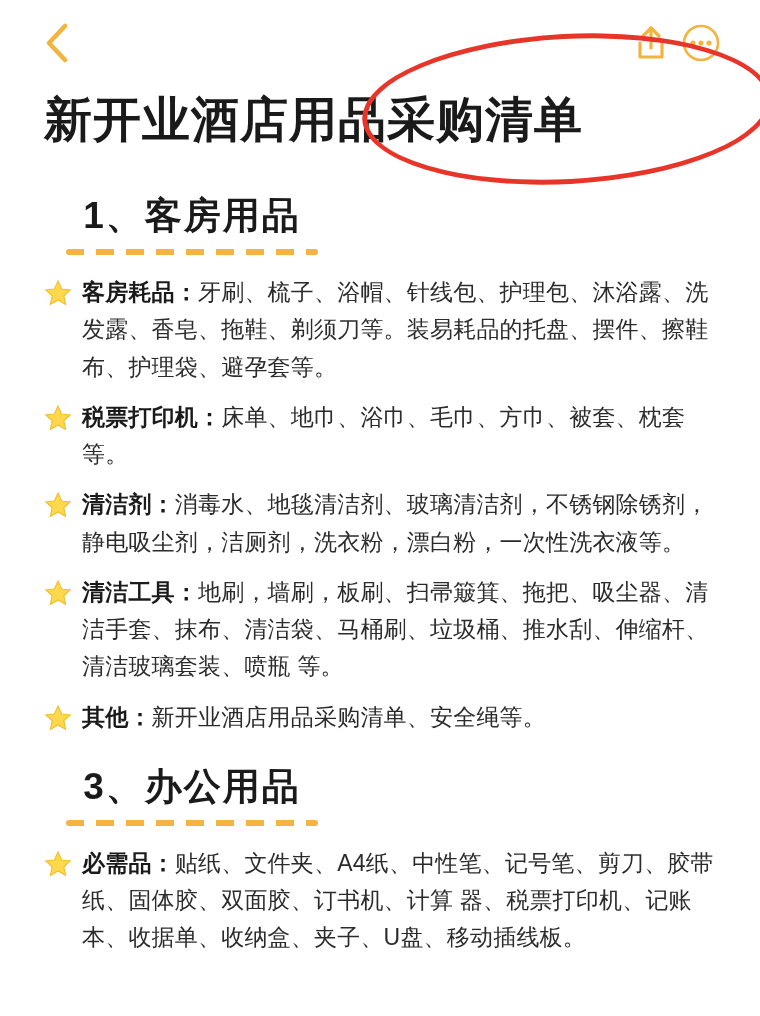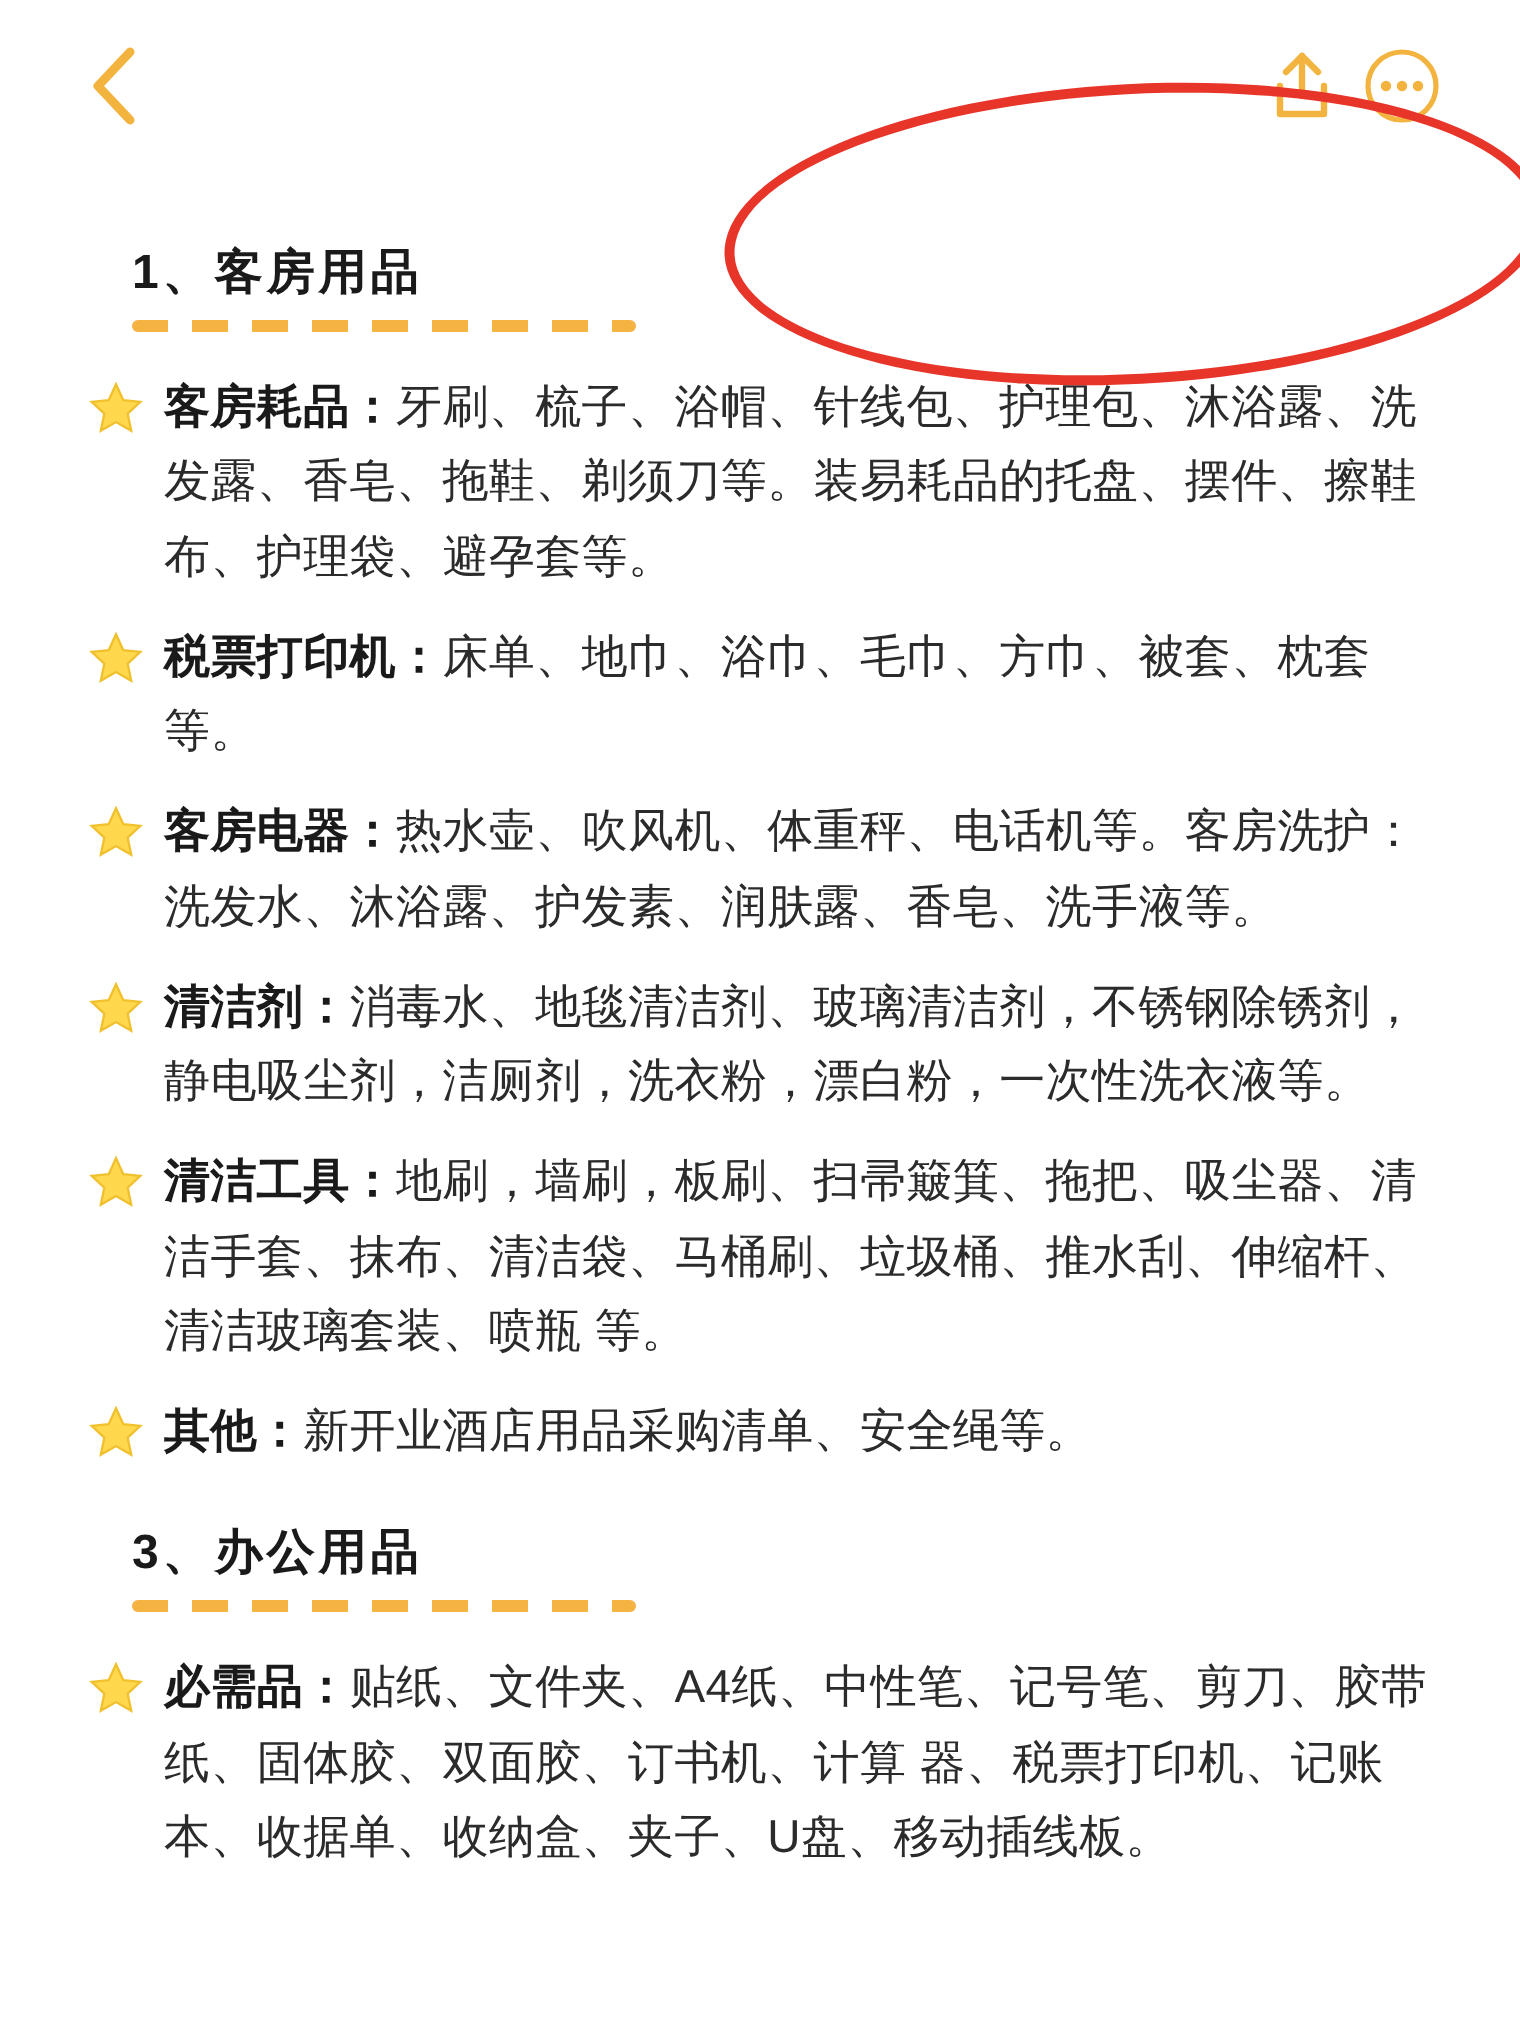--- a/index.html
+++ b/index.html
@@ -76,26 +76,27 @@
     pointer-events: none;
   }
 
   
   .section-head {
     position: relative;
     display: inline-block;
     margin: 26px 0 6px 22px;
   }
   .section-head .sh-text {
-    font-size: 24px;
+    font-size: 37px;
     font-weight: bold;
     color: #1a1a1a;
     letter-spacing: 2px;
     position: relative;
     z-index: 2;
+    text-align: center;
   }
   .dash-underline {
     margin: 8px 0 0 0;
     height: 6px;
     width: 252px;
     background-image: repeating-linear-gradient(
       to right,
       #f5b342 0px,
       #f5b342 18px,
       transparent 18px,
@@ -151,20 +152,21 @@
       <circle cx="12" cy="20" r="2.6" fill="#f3b43f"></circle>
       <circle cx="20" cy="20" r="2.6" fill="#f3b43f"></circle>
       <circle cx="28" cy="20" r="2.6" fill="#f3b43f"></circle>
     </svg>
   </div>
 </div>
 
 <div class="content">
 
   <div class="title-wrap">
+    <div class="doc-title">新开业酒店用品采购清单</div>
     <div class="red-ellipse"></div>
   </div>
 
   <div>
     <div class="section-head">
       <div class="sh-text">1、客房用品</div>
       <div class="dash-underline"></div>
     </div>
 
     <div class="item">
@@ -178,28 +180,20 @@
 
     <div class="item">
       <span class="star">
         <svg width="28" height="28" viewBox="0 0 24 24">
             <polygon points="12,1.8 15.1,8.6 22.4,9.4 17,14.4 18.5,21.7 12,18 5.5,21.7 7,14.4 1.6,9.4 8.9,8.6" fill="#ffd84d" stroke="#f0c02e" stroke-width="1"></polygon>
           </svg>
       </span>
       <span class="item-text"><span class="lbl">税票打印机：</span><span>床单、地巾、浴巾、毛巾、方巾、被套、枕套等。</span></span>
     </div>
 
-    <div class="item">
-      <span class="star">
-        <svg width="28" height="28" viewBox="0 0 24 24">
-            <polygon points="12,1.8 15.1,8.6 22.4,9.4 17,14.4 18.5,21.7 12,18 5.5,21.7 7,14.4 1.6,9.4 8.9,8.6" fill="#ffd84d" stroke="#f0c02e" stroke-width="1"></polygon>
-          </svg>
-      </span>
-      <span class="item-text"><span class="lbl">客房电器：</span><span>热水壶、吹风机、体重秤、电话机等。客房洗护：洗发水、沐浴露、护发素、润肤露、香皂、洗手液等。</span></span>
-    </div>
   </div>
 
   <div>
 
     <div class="item">
       <span class="star">
         <svg width="28" height="28" viewBox="0 0 24 24">
             <polygon points="12,1.8 15.1,8.6 22.4,9.4 17,14.4 18.5,21.7 12,18 5.5,21.7 7,14.4 1.6,9.4 8.9,8.6" fill="#ffd84d" stroke="#f0c02e" stroke-width="1"></polygon>
           </svg>
       </span>

